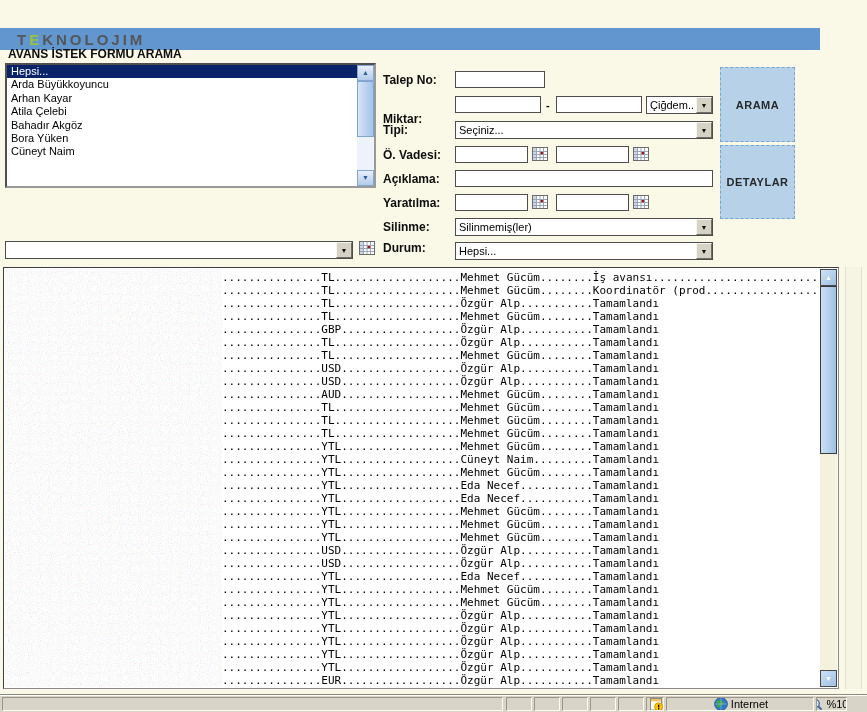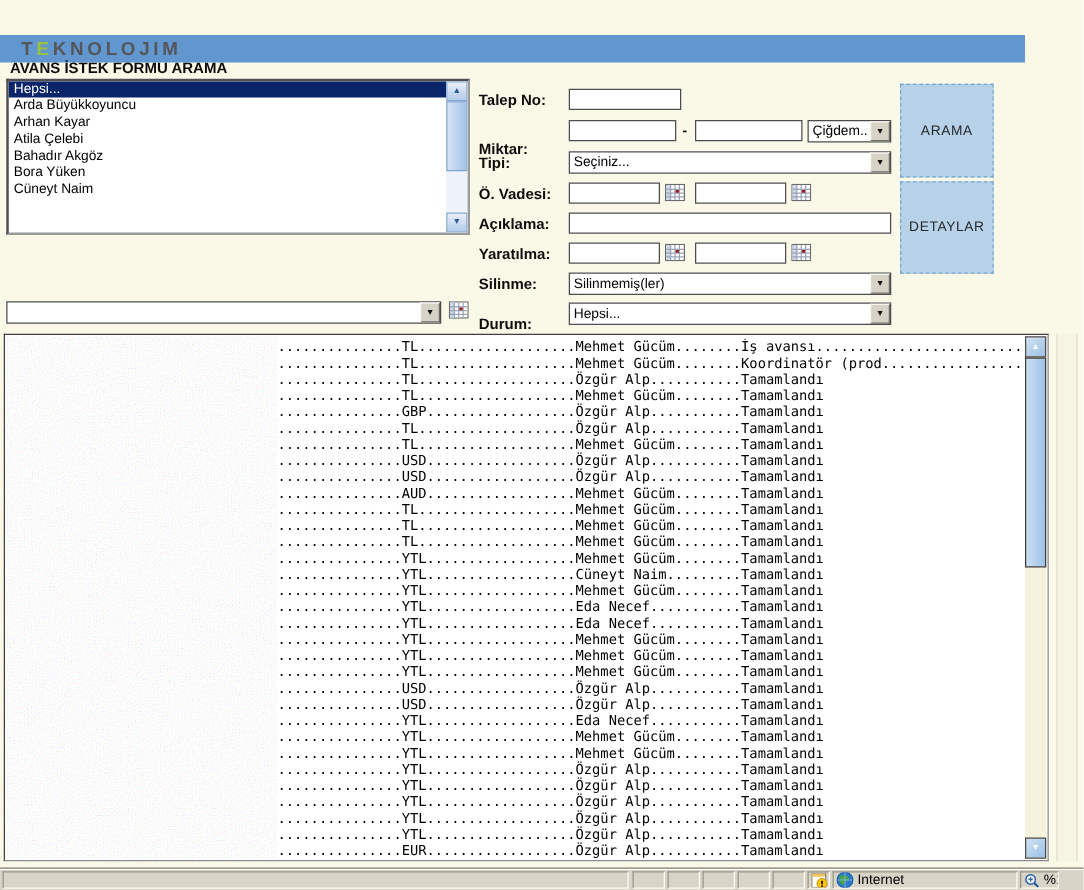--- a/index.html
+++ b/index.html
@@ -40,21 +40,21 @@
   .win-input{position:absolute;height:17px;background:#fff;border:1px solid #4d4d4d;font-size:11px;padding:1px 3px;font-family:"Liberation Sans",sans-serif;outline:none;}
   .dash{position:absolute;font-size:11px;font-weight:bold;color:#000;}
   .win-select{position:absolute;height:18px;background:#fff;border:1px solid #4d4d4d;font-size:11px;}
   .ws-val{position:absolute;left:3px;top:2px;right:18px;white-space:nowrap;overflow:hidden;color:#000;}
   .ws-btn{position:absolute;right:0;top:0;width:16px;height:16px;background:#d6d2c6;
     border:1px solid;border-color:#f7f5f0 #6f6d64 #6f6d64 #f7f5f0;text-align:center;font-size:7px;line-height:15px;color:#111;}
   .cal{position:absolute;width:16px;height:14px;display:block;cursor:pointer;}
 
   
   .blue-btn{position:absolute;left:720px;width:75px;background:var(--btn-blue);border:1px dashed var(--btn-border);
-    color:#26292c;font-size:11px;display:flex;align-items:center;justify-content:center;letter-spacing:.5px;cursor:pointer;}
+    color:#26292c;font-size:11px;display:flex;align-items:center;justify-content:center;letter-spacing:.5px;cursor:pointer;font-weight:bold;}
   #btn-arama{top:67px;height:75px;}
   #btn-detaylar{top:145px;height:74px;}
 
   
   .results{position:absolute;left:3px;top:267px;width:836px;height:422px;background:#fff;
     border:1px solid;border-color:#3f3f3f #8a8a8a #8a8a8a #3f3f3f;overflow:hidden;}
   .noise{position:absolute;left:1px;top:1px;width:217px;height:418px;overflow:hidden;}
   .rrows{position:absolute;left:218px;top:3px;width:600px;height:416px;overflow:hidden;
     font-family:"DejaVu Sans Mono",monospace;font-size:11px;line-height:13px;color:#000;white-space:pre;}
   .rrow{height:13px;white-space:pre;}
@@ -65,21 +65,21 @@
   .dp-btn.down{bottom:0;}
   .dp-thumb{position:absolute;left:0;top:17px;width:17px;height:168px;background:linear-gradient(90deg,#cbdff4,#9fc2e6);border:1px solid #3b3b3b;}
 
   .side-strip{position:absolute;left:845px;top:267px;width:17px;height:422px;background:#f6f4e3;
     border-left:1px solid #e2dfca;border-right:1px solid #e2dfca;}
 
   
   .statusbar{position:absolute;left:0;top:694px;width:867px;height:18px;background:var(--chrome);
     border-top:1px solid #8d8a7c;box-shadow:inset 0 1px 0 #fffef6;}
   .sb-panel{position:absolute;top:2px;height:14px;border:1px solid;border-color:#9a9685 #fdfcf3 #fdfcf3 #9a9685;
-    font-size:11px;color:#000;display:flex;align-items:center;overflow:hidden;}
+    font-size:11px;color:#000;display:flex;align-items:center;overflow:hidden;justify-content:center;}
   .sb-text{padding-left:3px;white-space:nowrap;}
   .sb-icon{flex:0 0 auto;display:flex;align-items:center;padding-left:2px;}
 </style>
 </head>
 <body>
 
 <div id="app">
 
   <svg width="0" height="0" style="position:absolute" aria-hidden="true">
     <defs>
@@ -173,21 +173,21 @@
   <span class="cal" style="left:633px;top:195px"><svg width="16" height="14">
         <use href="#calgrid"></use>
       </svg></span>
 
   <div class="flabel" style="left:383px;top:220px">Silinme:</div>
   <div class="win-select" style="left:455px;top:218px;width:258px">
     <span class="ws-val">Silinmemiş(ler)</span>
     <span class="ws-btn">▼</span>
   </div>
 
-  <div class="flabel" style="left:383px;top:252px">Durum:</div>
+  <div class="flabel" style="left:383px;top:241px">Durum:</div>
   <div class="win-select" style="left:455px;top:242px;width:258px">
     <span class="ws-val">Hepsi...</span>
     <span class="ws-btn">▼</span>
   </div>
 
   <div class="win-select" style="left:5px;top:241px;width:348px">
     <span class="ws-val"></span>
     <span class="ws-btn">▼</span>
   </div>
   <span class="cal" style="left:359px;top:241px"><svg width="16" height="14">

